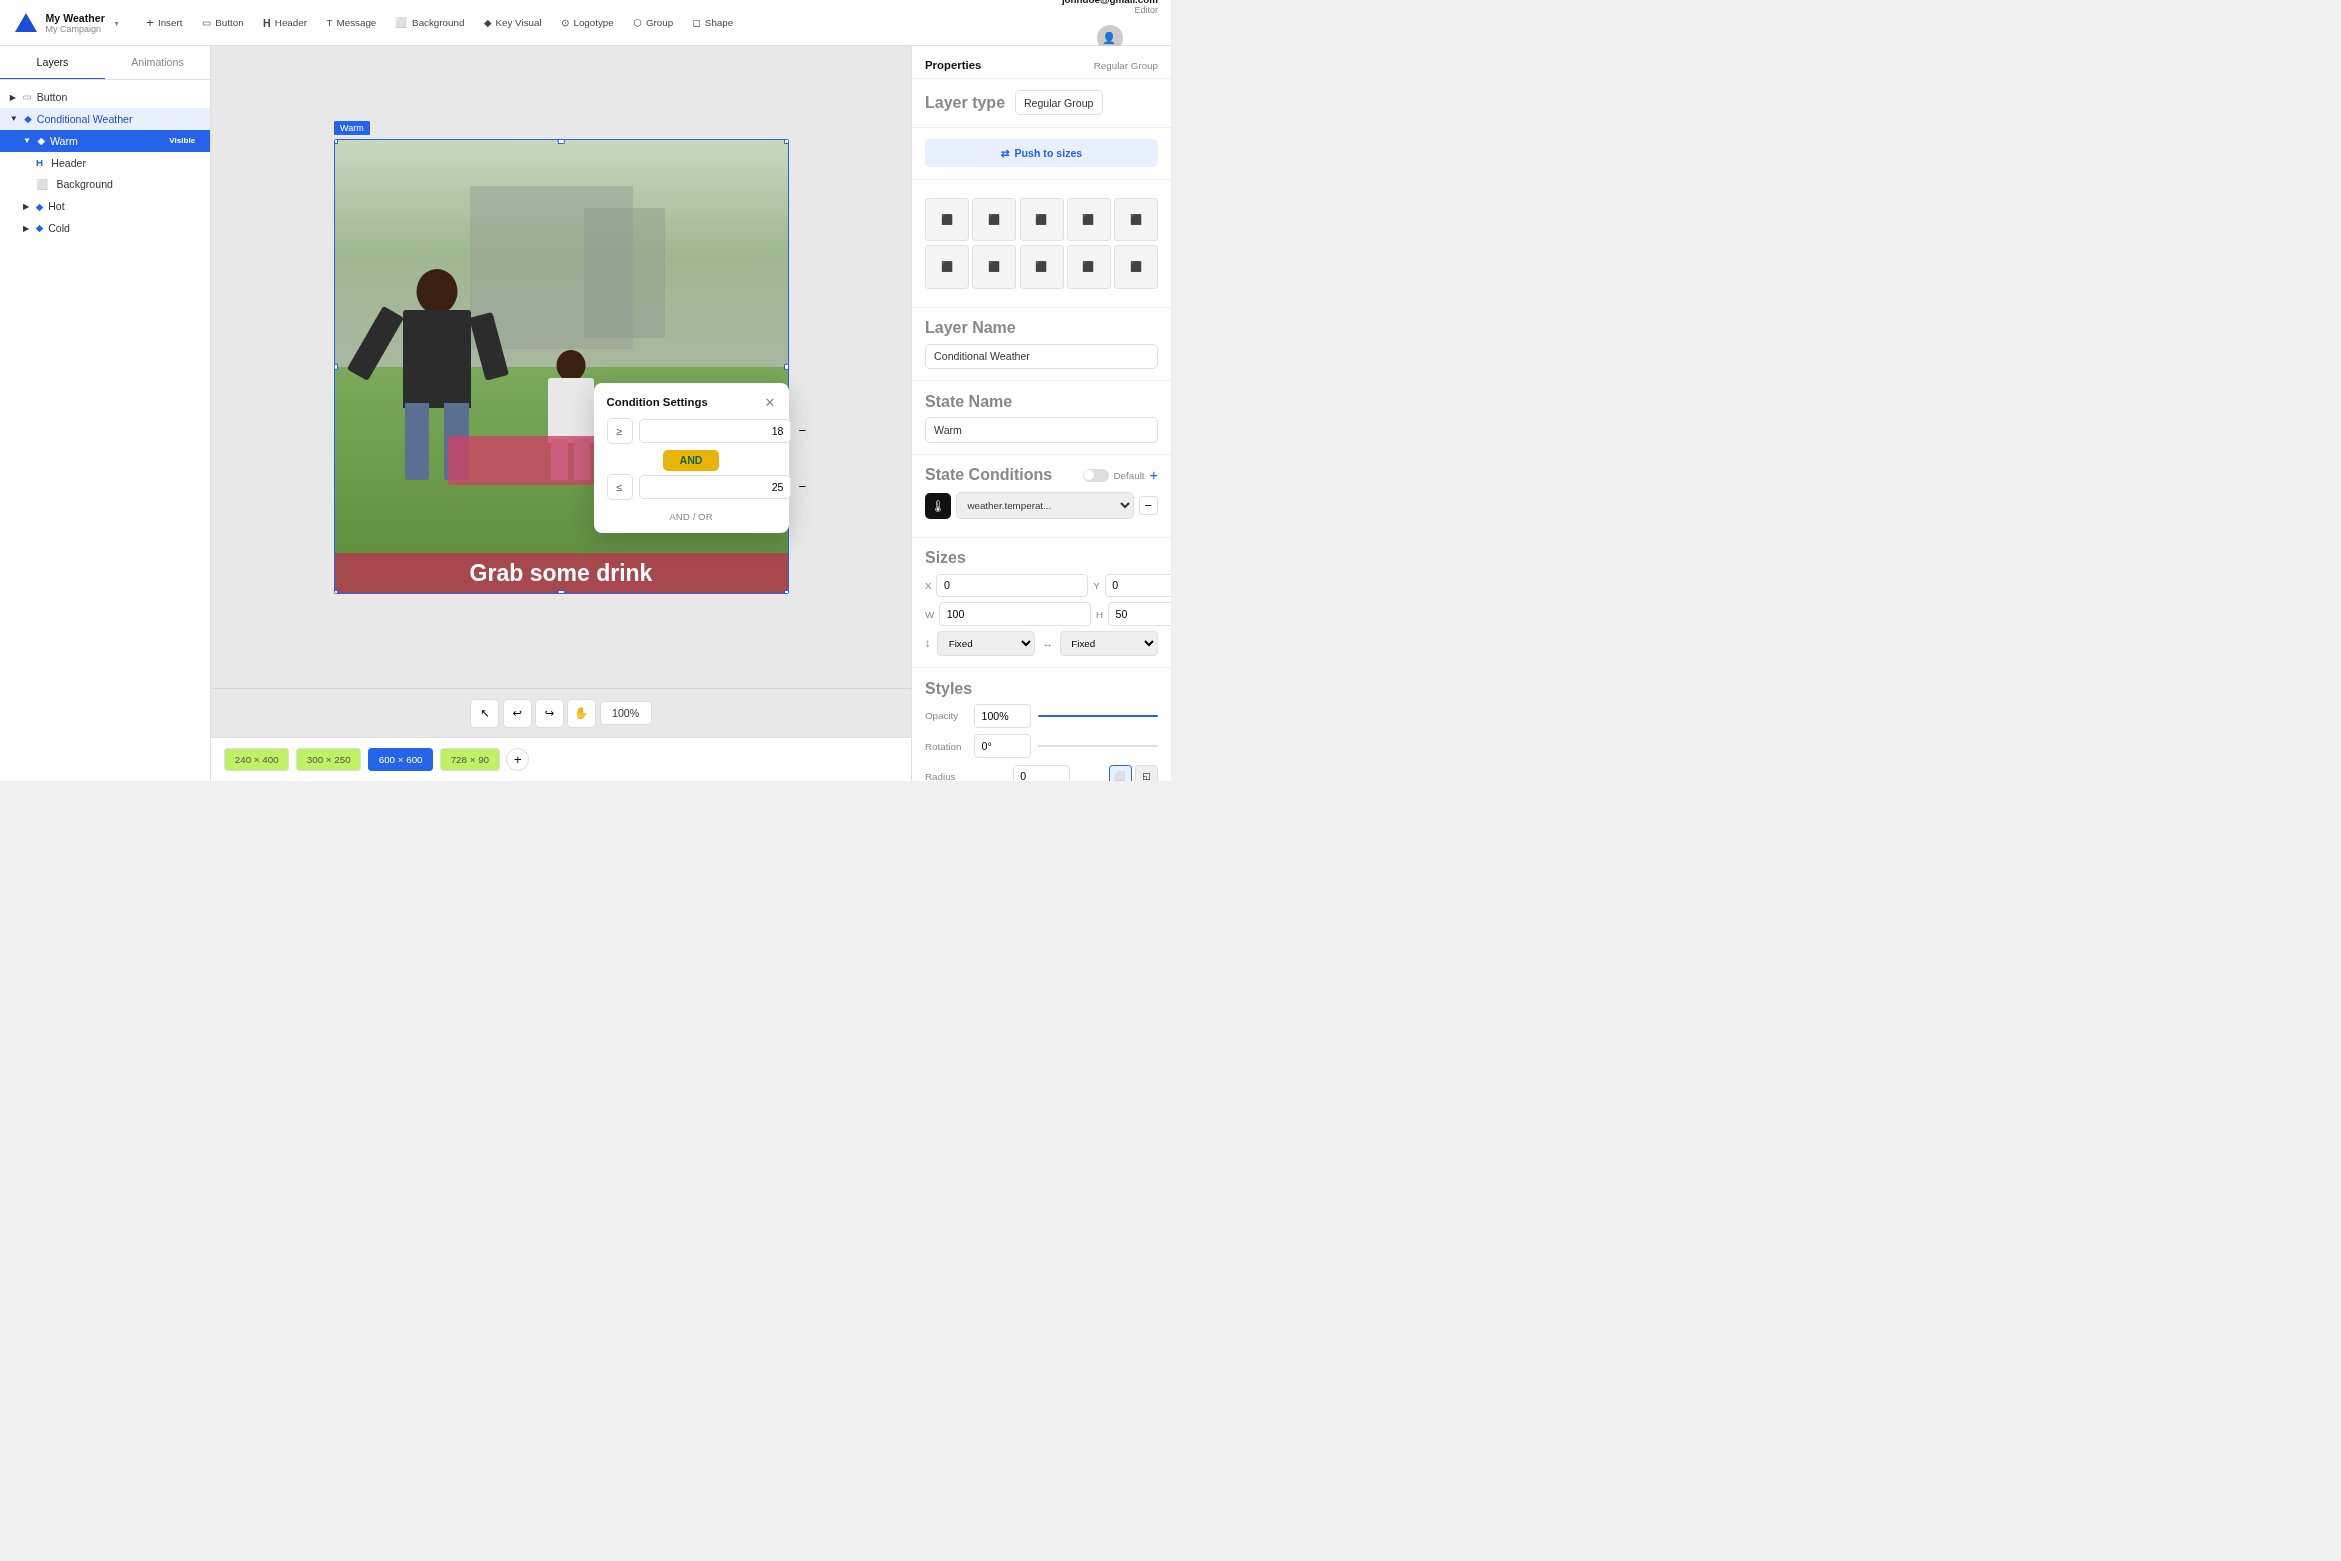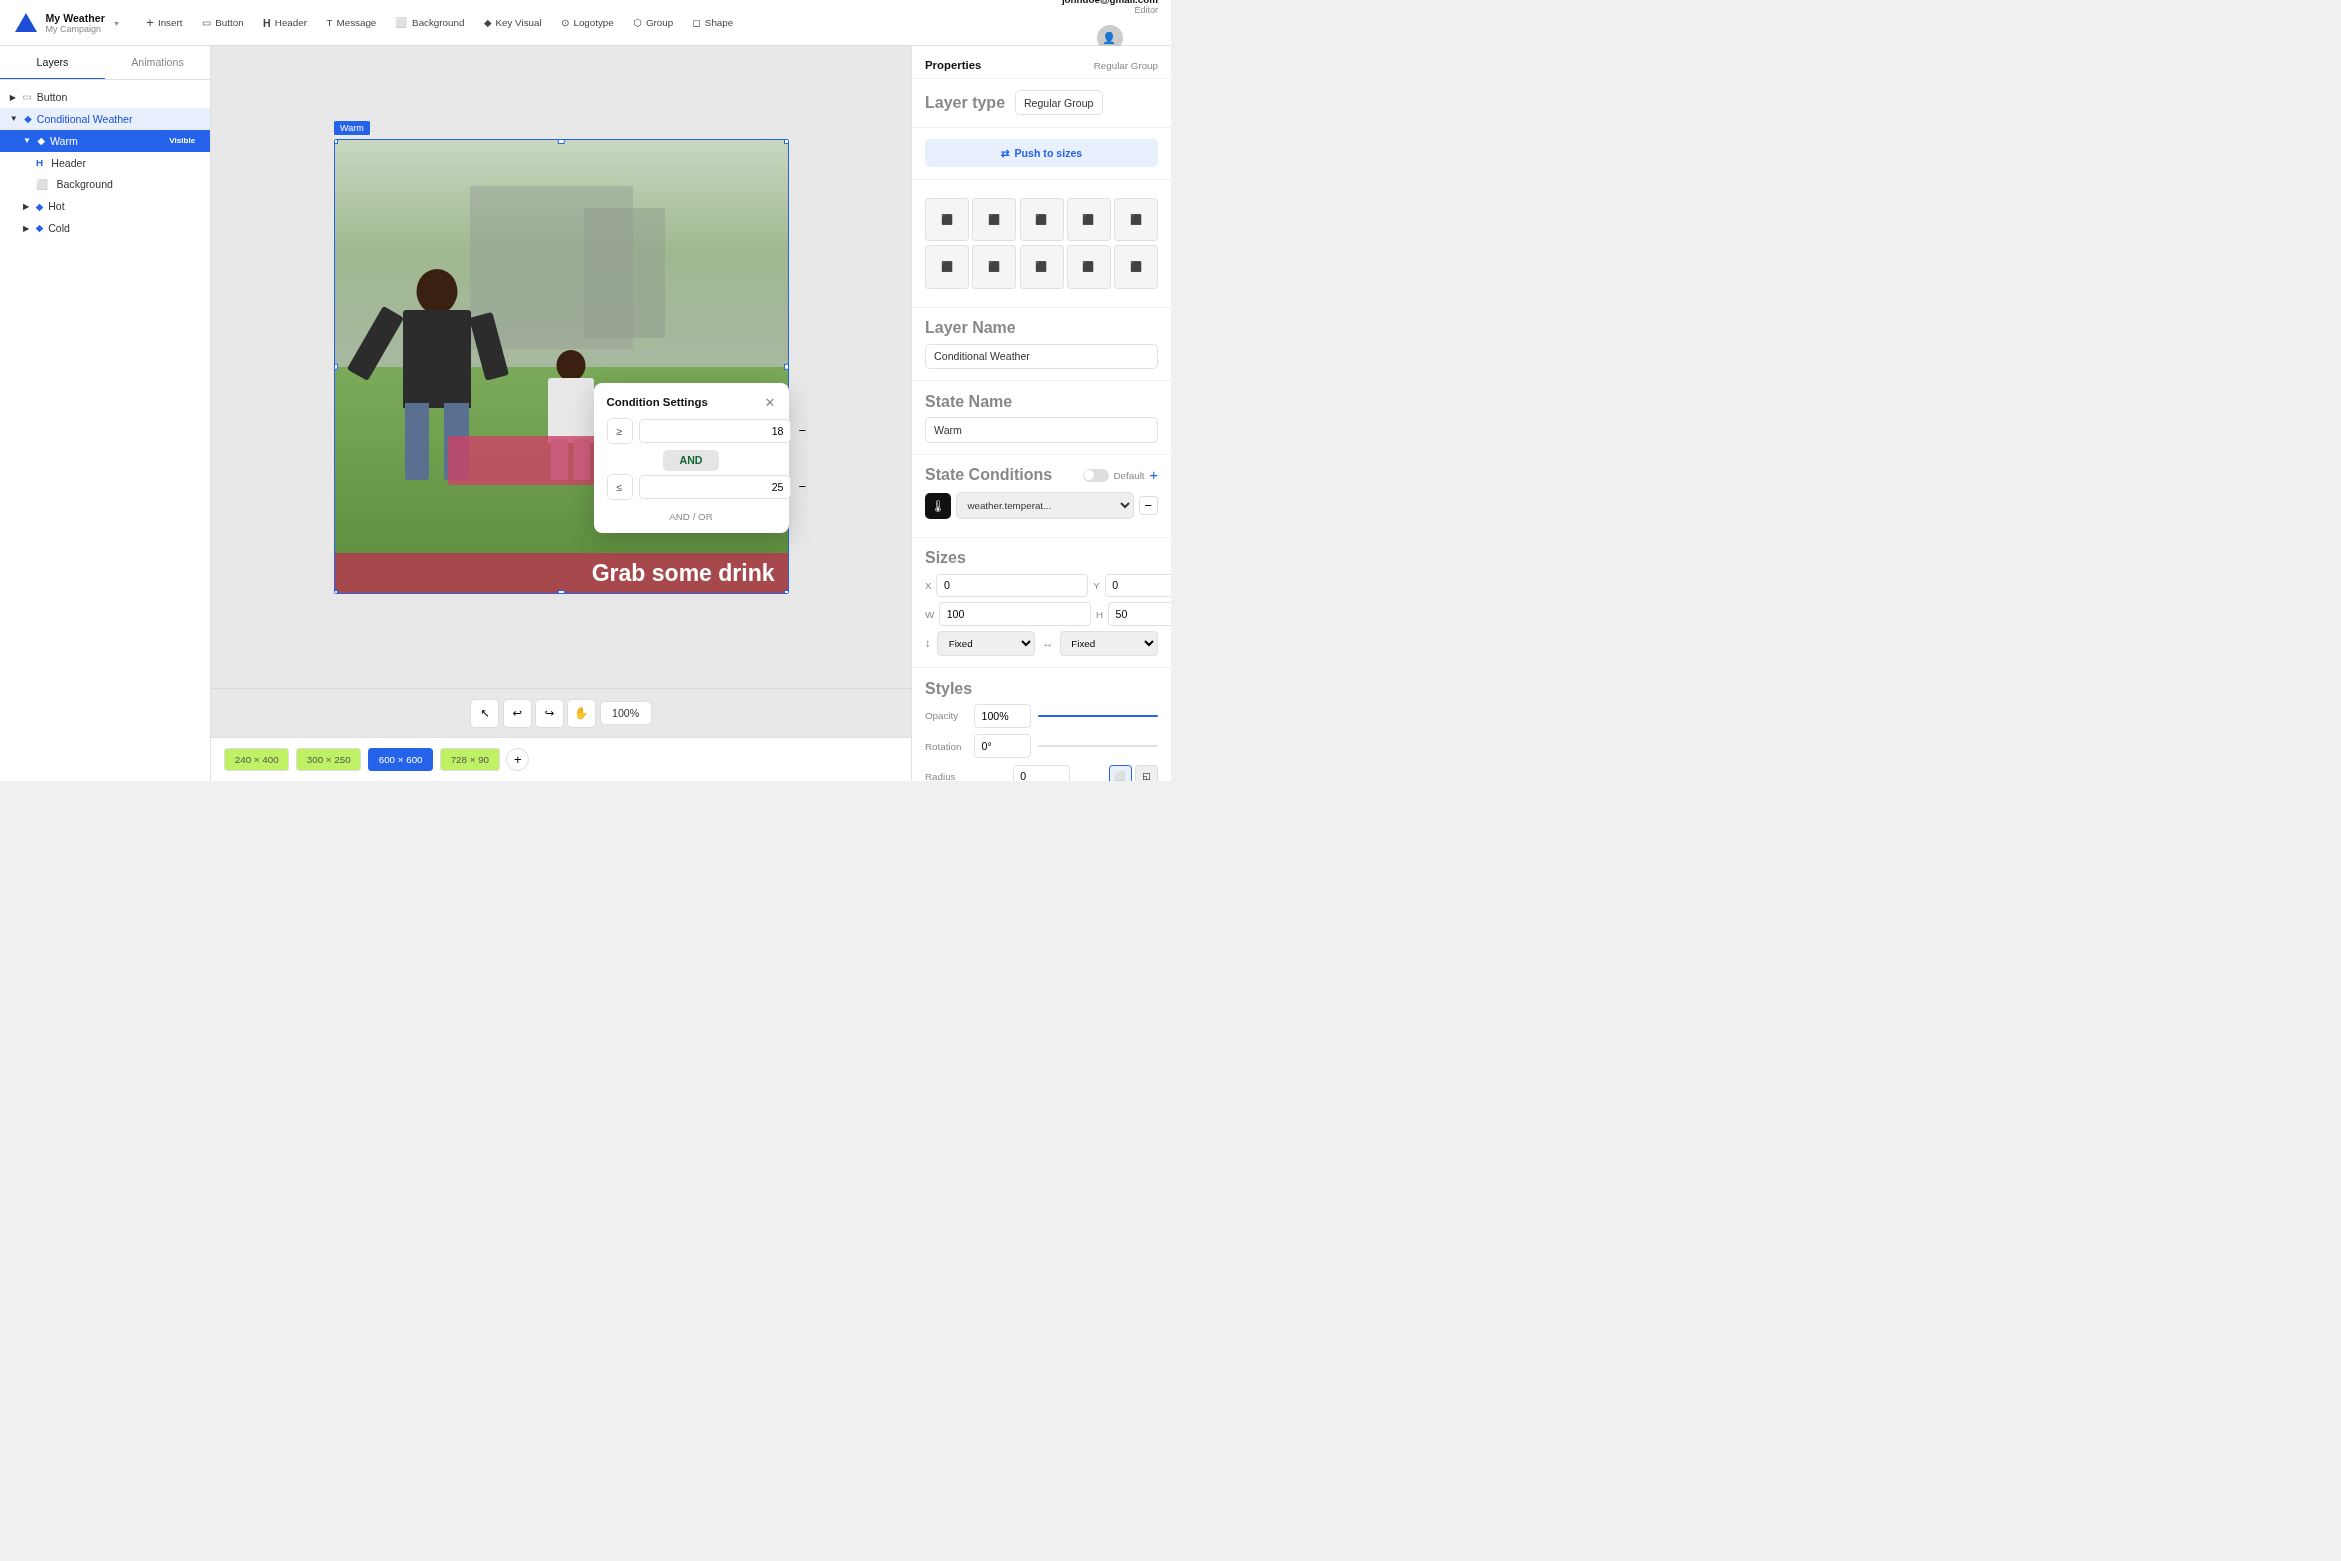--- a/index.html
+++ b/index.html
@@ -63,21 +63,21 @@
 
     .canvas-image-frame {
       width: 455px; height: 455px; border: 1.6px solid #2563eb;
       overflow: hidden; position: relative; border-radius: 1.6px;
     }
     .text-overlay {
       position: absolute; bottom: 0; left: 0; right: 0;
     }
     .text-line1 {
       background: rgba(180,60,80,0.85); color: #fff; font-size: 23px; font-weight: 800;
-      padding: 6.5px 13px; text-align: right;
+      padding: 6.5px 13px; text-align: center;
     }
     .text-line2 {
       background: rgba(100,140,80,0.85); color: #fff; font-size: 23px; font-weight: 800;
       padding: 6.5px 13px; text-align: center;
     }
 
     
     .handle { position: absolute; width: 6.5px; height: 6.5px; background: #fff; border: 1.6px solid #2563eb; border-radius: 0.8px; }
     .handle.tl { top: -3.3px; left: -3.3px; }
     .handle.tr { top: -3.3px; right: -3.3px; }
@@ -177,21 +177,21 @@
     .modal-row { display: flex; align-items: center; gap: 6.5px; margin-bottom: 6.5px; }
     .cond-op-btn {
       min-width: 26px; height: 26px; border: 0.8px solid #e0e0e0; border-radius: 4.9px;
       background: #fff; font-size: 10.6px; cursor: pointer; display: flex; align-items: center; justify-content: center;
       color: #555;
     }
     .cond-val-input { flex: 1; padding: 4.9px 6.5px; border: 0.8px solid #e0e0e0; border-radius: 4.9px; font-size: 10.6px; text-align: right; }
     .cond-minus { width: 19.5px; height: 19.5px; background: none; border: 0.8px solid #ddd; border-radius: 3.3px; cursor: pointer; font-size: 13px; display: flex; align-items: center; justify-content: center; }
     .and-btn {
       margin: 3.3px auto 3.3px; display: block; padding: 4.1px 16.3px;
-      background: #e5e5e5; border: none; border-radius: 4.9px;
+      background: #eab308; border: none; border-radius: 4.9px;
       font-size: 10.6px; font-weight: 600; cursor: pointer; color: #166534;
     }
     .and-or-row { text-align: center; margin-top: 8px; }
     .and-or-btn { background: none; border: none; font-size: 9.8px; color: #888; cursor: pointer; }
   </style>
 </head>
 <body>
 
 <nav class="top-nav">
   <div class="brand">

